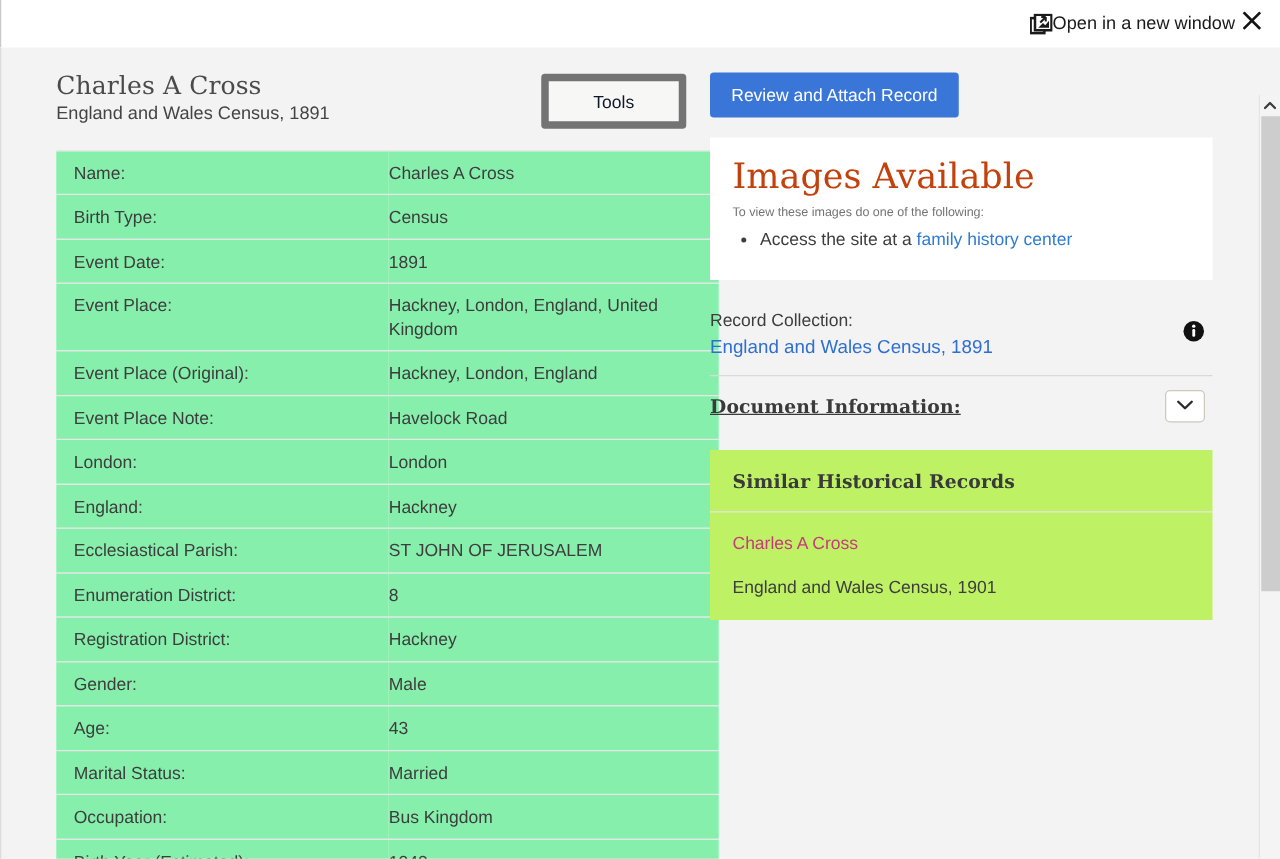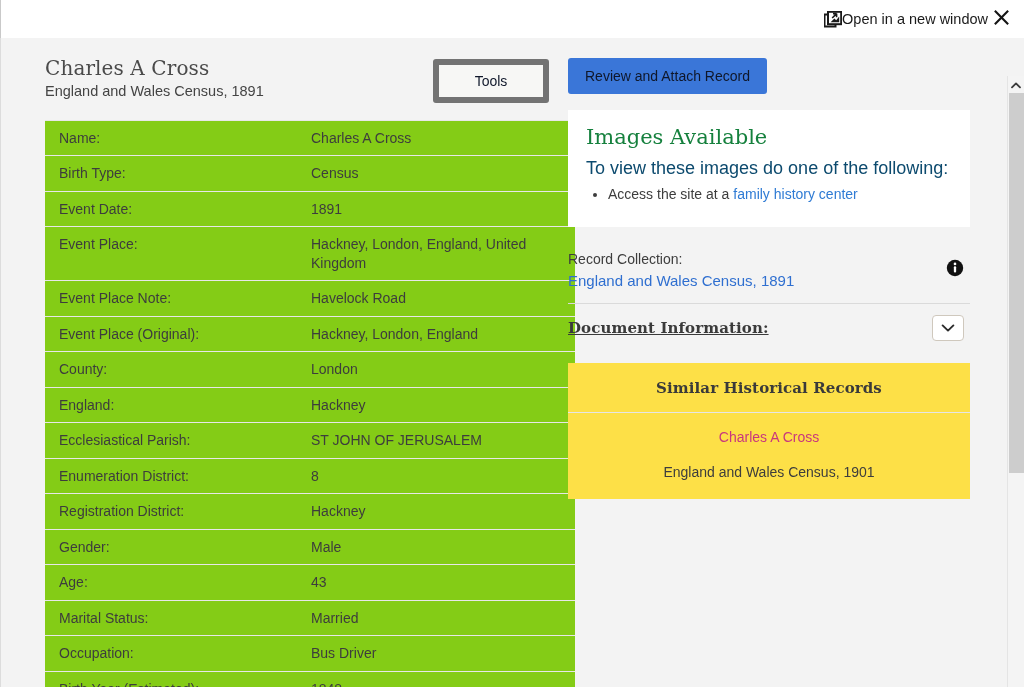--- a/index.html
+++ b/index.html
@@ -118,21 +118,21 @@
     font-family: "Liberation Sans", sans-serif;
   }
 
   .rec-table {
     margin-top: 17px;
     width: 504px;
     border-collapse: collapse;
     background: #ffffff;
     table-layout: fixed;
   }
-  .rec-table tr { background: #84cc16; }
+  .rec-table tr { background: #86efac; }
   .rec-table td {
     border-bottom: 1px solid #e7e7e7;
     padding: 8px 6px 8px 14px;
     font-size: 14px;
     color: #3d3d3d;
     vertical-align: top;
     line-height: 1.32;
   }
   .rec-table td.lbl { width: 246px; }
   .rec-table td.val { width: 258px; padding-left: 0; }
@@ -141,48 +141,48 @@
   
   .right-col {
     position: absolute;
     left: 567px;
     top: 20px;
     width: 402px;
   }
   .attach-btn {
     display: inline-block;
     background: #3a76d8;
-    color: #0f172a;
+    color: #ffffff;
     font-size: 14px;
     padding: 11px 17px;
     border: none;
     border-radius: 3px;
     cursor: pointer;
     font-family: "Liberation Sans", sans-serif;
     line-height: 1;
   }
 
   .images-card {
     margin-top: 16px;
     background: #ffffff;
     padding: 16px 18px 22px 18px;
     box-sizing: border-box;
     width: 402px;
   }
   .images-title {
     font-family: "DejaVu Serif", "Liberation Serif", serif;
-    font-size: 21px;
+    font-size: 28px;
     font-weight: 400;
-    color: #15803d;
+    color: #c2410c;
     margin: 0 0 7px 0;
     line-height: 1.1;
   }
   .images-intro {
-    font-size: 18px;
-    color: #0c4a6e;
+    font-size: 10px;
+    color: #737373;
     margin: 0 0 4px 0;
     line-height: 1.35;
   }
   .images-list {
     margin: 0;
     padding-left: 22px;
     font-size: 14px;
     color: #3d3d3d;
     line-height: 1.45;
   }
@@ -242,24 +242,23 @@
     border-radius: 4px;
     background: #ffffff;
     display: flex;
     align-items: center;
     justify-content: center;
     cursor: pointer;
   }
 
   .similar-card {
     margin-top: 22px;
-    background: #fde047;
+    background: #bef264;
     width: 402px;
     box-sizing: border-box;
-    text-align: center;
   }
   .similar-head {
     font-family: "DejaVu Serif", "Liberation Serif", serif;
     font-size: 15px;
     font-weight: 700;
     color: #3a3a3a;
     padding: 16px 18px 15px 18px;
     border-bottom: 1px solid #e6e6e6;
     letter-spacing: 0.1px;
   }
@@ -365,29 +364,29 @@
             </tr>
             <tr>
               <td class="lbl">Event Date:</td>
               <td class="val">1891</td>
             </tr>
             <tr>
               <td class="lbl">Event Place:</td>
               <td class="val">Hackney, London, England, United Kingdom</td>
             </tr>
             <tr>
+              <td class="lbl">Event Place (Original):</td>
+              <td class="val">Hackney, London, England</td>
+            </tr>
+            <tr>
               <td class="lbl">Event Place Note:</td>
               <td class="val">Havelock Road</td>
             </tr>
             <tr>
-              <td class="lbl">Event Place (Original):</td>
-              <td class="val">Hackney, London, England</td>
-            </tr>
-            <tr>
-              <td class="lbl">County:</td>
+              <td class="lbl">London:</td>
               <td class="val">London</td>
             </tr>
             <tr>
               <td class="lbl">England:</td>
               <td class="val">Hackney</td>
             </tr>
             <tr>
               <td class="lbl">Ecclesiastical Parish:</td>
               <td class="val">ST JOHN OF JERUSALEM</td>
             </tr>
@@ -406,21 +405,21 @@
             <tr>
               <td class="lbl">Age:</td>
               <td class="val">43</td>
             </tr>
             <tr>
               <td class="lbl">Marital Status:</td>
               <td class="val">Married</td>
             </tr>
             <tr>
               <td class="lbl">Occupation:</td>
-              <td class="val">Bus Driver</td>
+              <td class="val">Bus Kingdom</td>
             </tr>
             <tr>
               <td class="lbl">Birth Year (Estimated):</td>
               <td class="val">1848</td>
             </tr>
           </tbody>
       </table>
 
     </div>
 

